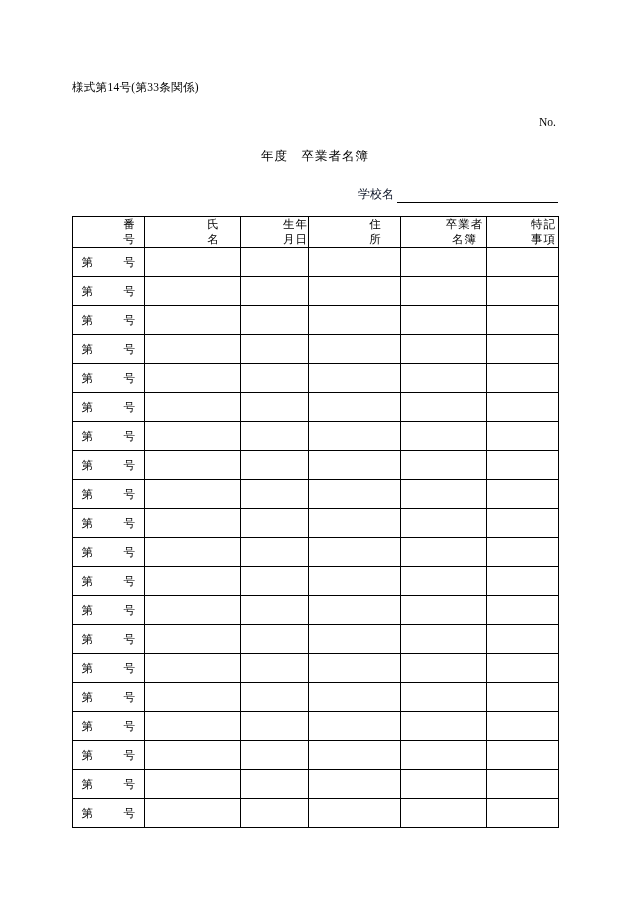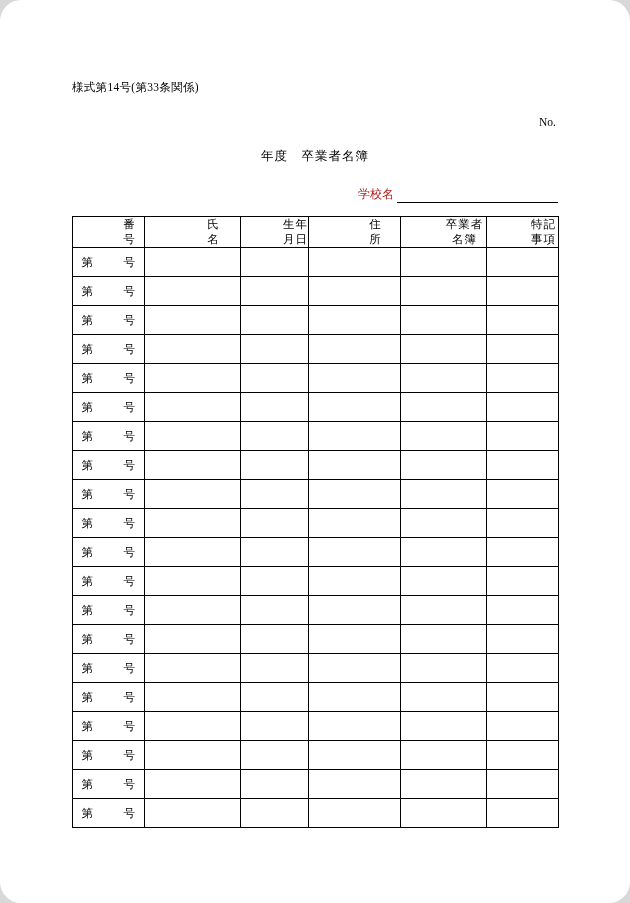--- a/index.html
+++ b/index.html
@@ -10,21 +10,20 @@
   body {
     font-family: "Liberation Serif", "DejaVu Serif", serif;
   }
   .page {
     position: relative;
     width: 630px;
     height: 903px;
     background: #ffffff;
     overflow: hidden;
     box-sizing: border-box;
-    border-radius: 21px;
   }
   .form-code {
     position: absolute;
     left: 72px;
     top: 80px;
     font-size: 11.5px;
     color: #000;
     letter-spacing: 0.3px;
     white-space: nowrap;
   }
@@ -62,21 +61,21 @@
   .school-line {
     position: absolute;
     right: 72px;
     top: 186px;
     width: 200px;
     display: flex;
     align-items: flex-end;
   }
   .school-label {
     font-size: 12px;
-    color: #b91c1c;
+    color: #0f172a;
     padding-right: 3px;
     white-space: nowrap;
   }
   .school-rule {
     flex: 1;
     border-bottom: 1px solid #000;
     height: 15px;
   }
   table.roster {
     position: absolute;

